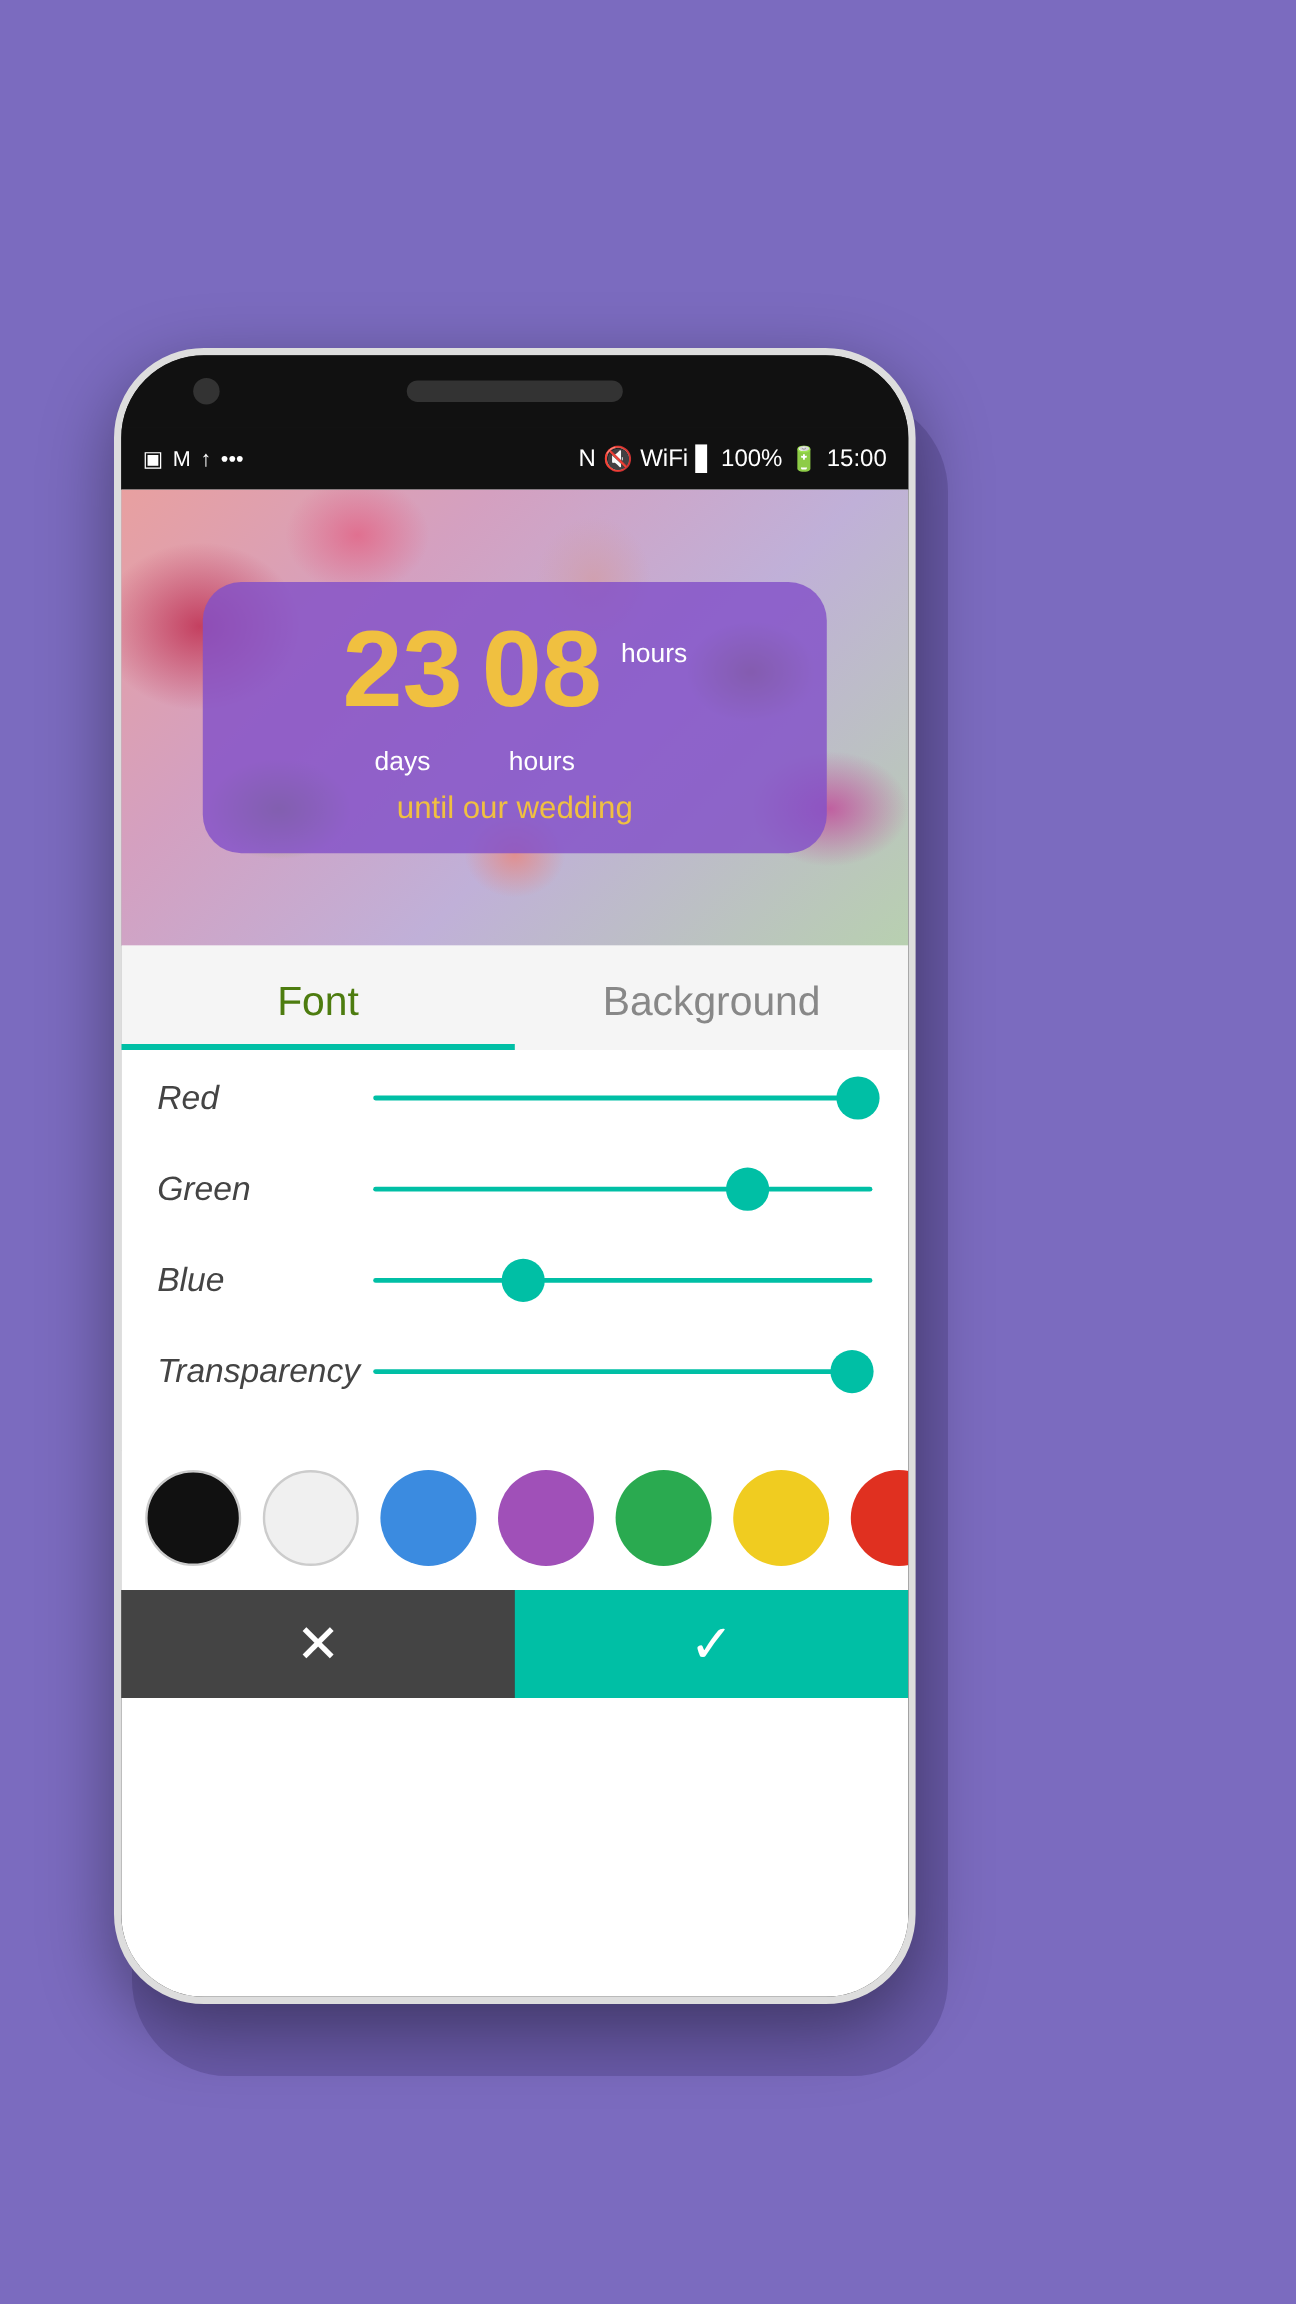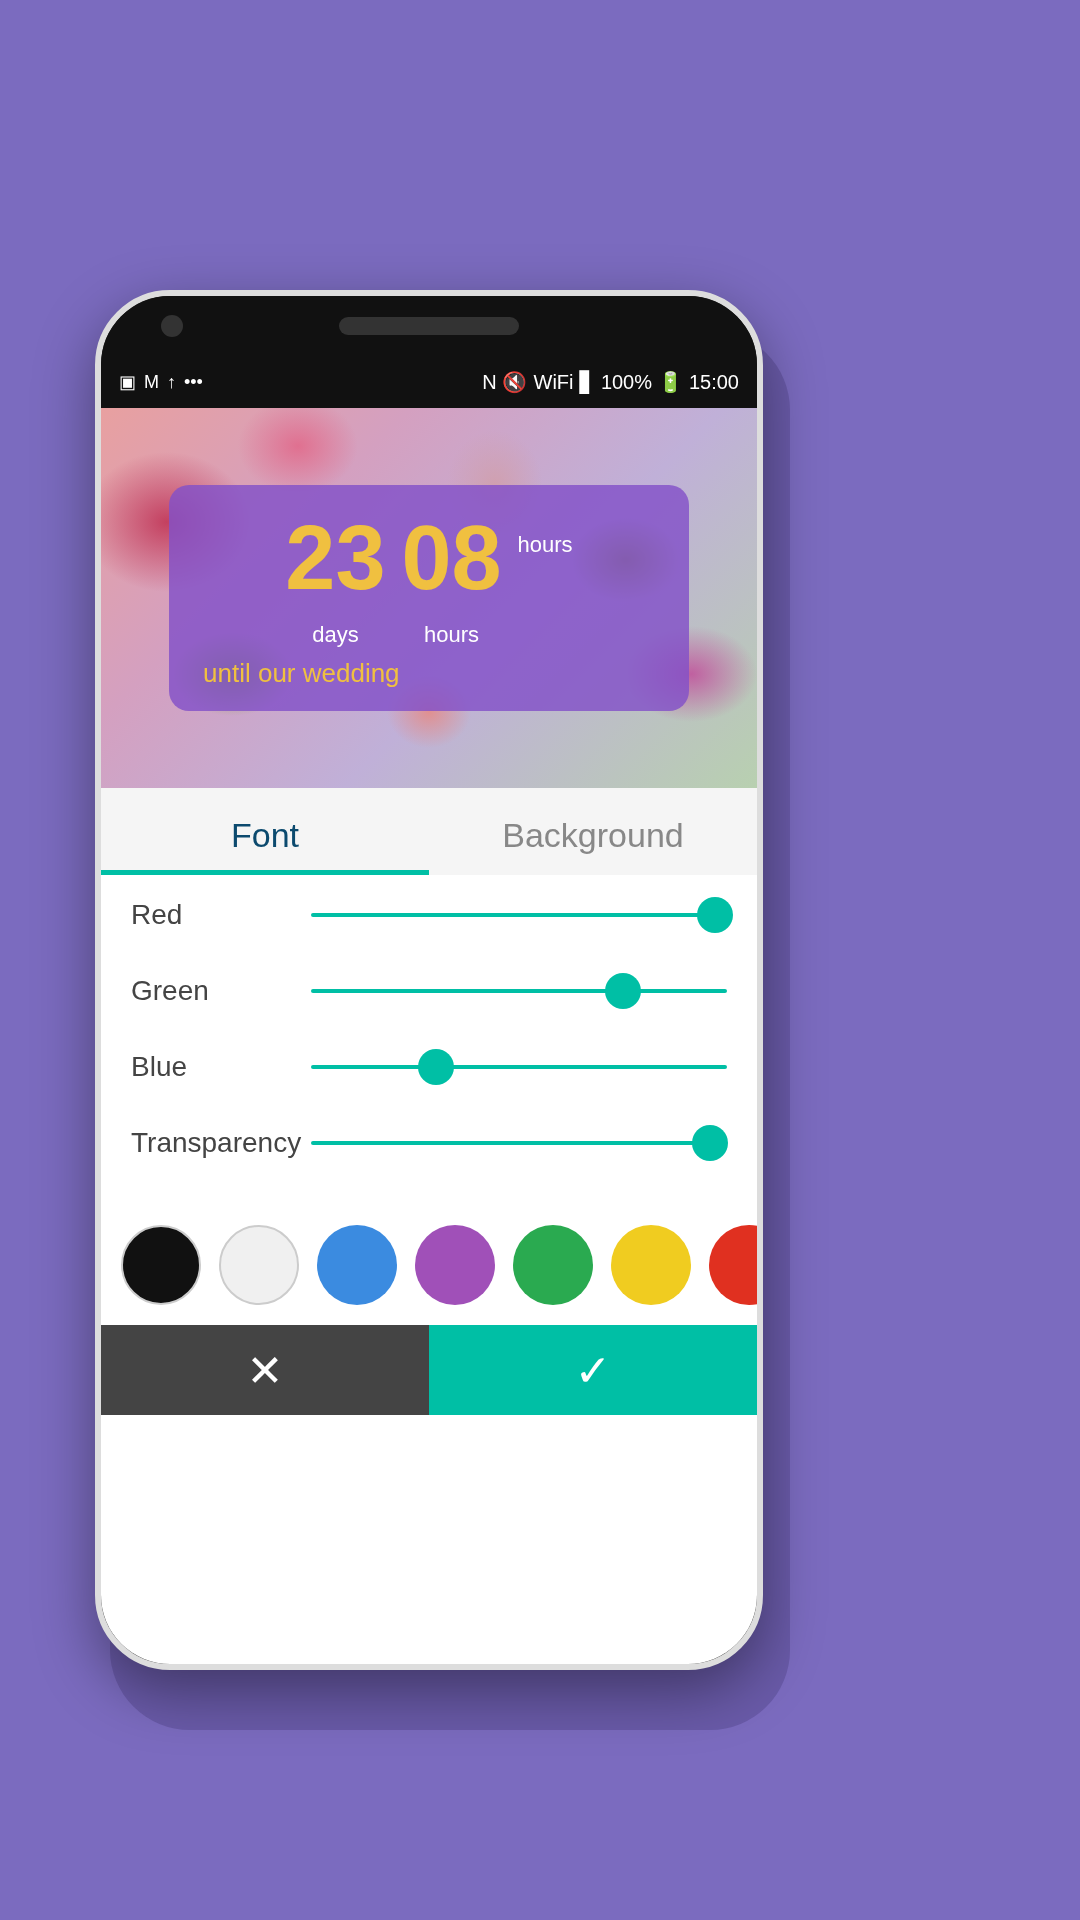--- a/index.html
+++ b/index.html
@@ -159,23 +159,23 @@
     }
 
     
     .countdown-card {
       position: absolute;
       top: 50%;
       left: 50%;
       transform: translate(-50%, -50%);
       width: 520px;
       background: rgba(130, 80, 200, 0.82);
-      border-radius: 20px;
-      padding: 28px 34px 22px;
-      text-align: left;
+      border-radius: 32px;
+      padding: 28px 12px 22px;
+      text-align: center;
     }
 
     .countdown-numbers {
       display: flex;
       justify-content: center;
       align-items: flex-start;
       gap: 16px;
       margin-bottom: 8px;
     }
 
@@ -215,40 +215,41 @@
     .tab {
       flex: 1;
       padding: 28px 0 20px;
       text-align: center;
       font-size: 34px;
       cursor: pointer;
       position: relative;
     }
 
     .tab-font {
-      color: #0c4a6e;
+      color: #4d7c0f;
     }
 
     .tab-background {
       color: #888;
     }
 
     .tab-underline {
       position: absolute;
       bottom: 0;
       left: 0;
       width: 100%;
       height: 5px;
       background: #00bfa5;
     }
 
     
     .sliders-section {
       padding: 20px 30px 10px;
       background: white;
+      font-style: italic;
     }
 
     .slider-row {
       display: flex;
       align-items: center;
       margin-bottom: 36px;
     }
 
     .slider-label {
       width: 180px;

